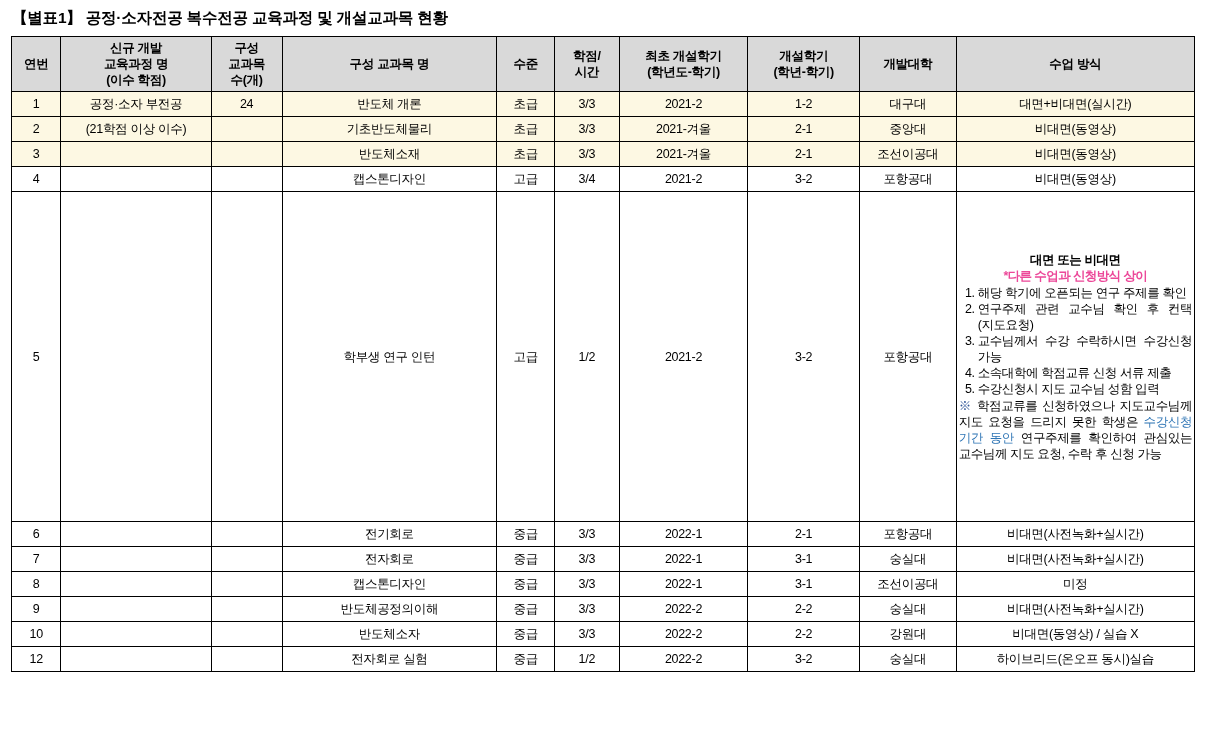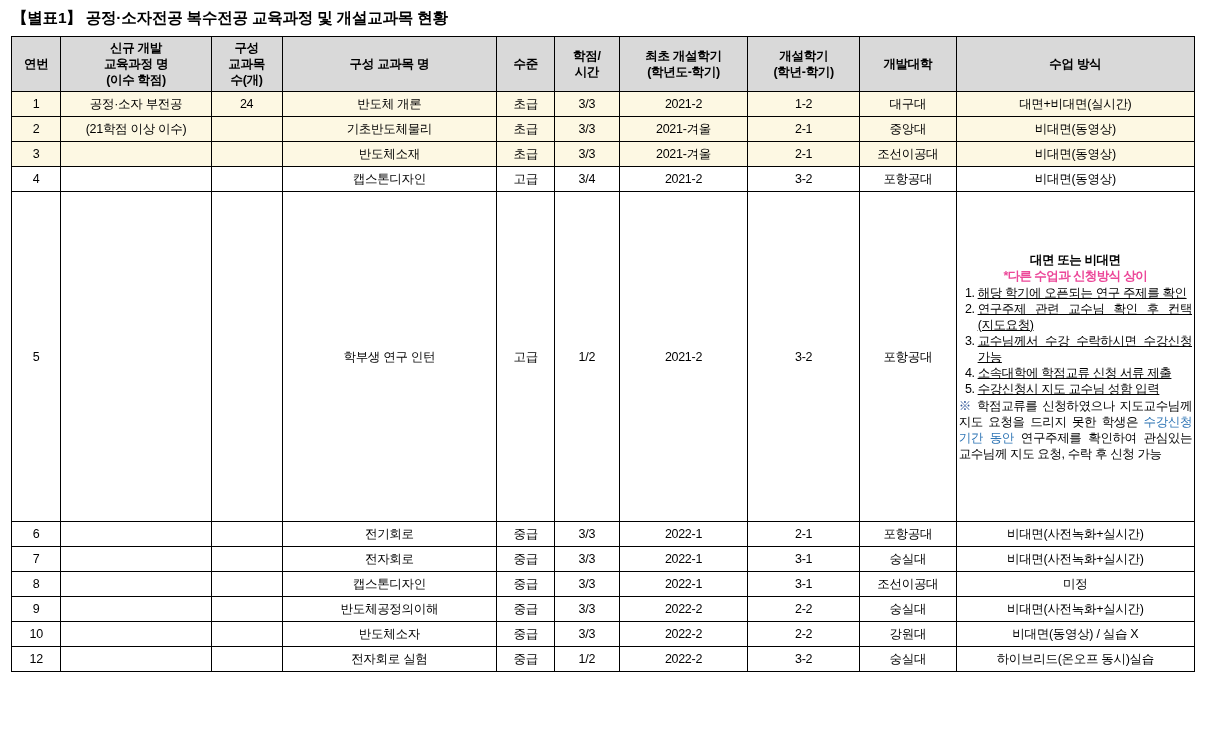--- a/index.html
+++ b/index.html
@@ -92,21 +92,20 @@
     margin: 0;
     padding-left: 19px;
     list-style-position: outside;
   }
   ol.mode-list li {
     margin: 0 0 0 0;
     padding: 0;
     text-align: justify;
     text-justify: inter-character;
     letter-spacing: -0.4px;
-    text-decoration: underline;
   }
   .note {
     margin-top: 1px;
     text-align: justify;
     text-justify: inter-character;
     letter-spacing: -0.4px;
     text-indent: 0;
   }
   .note .star { color: #2f5597; }
   .note .blue { color: #2f75b5; }

